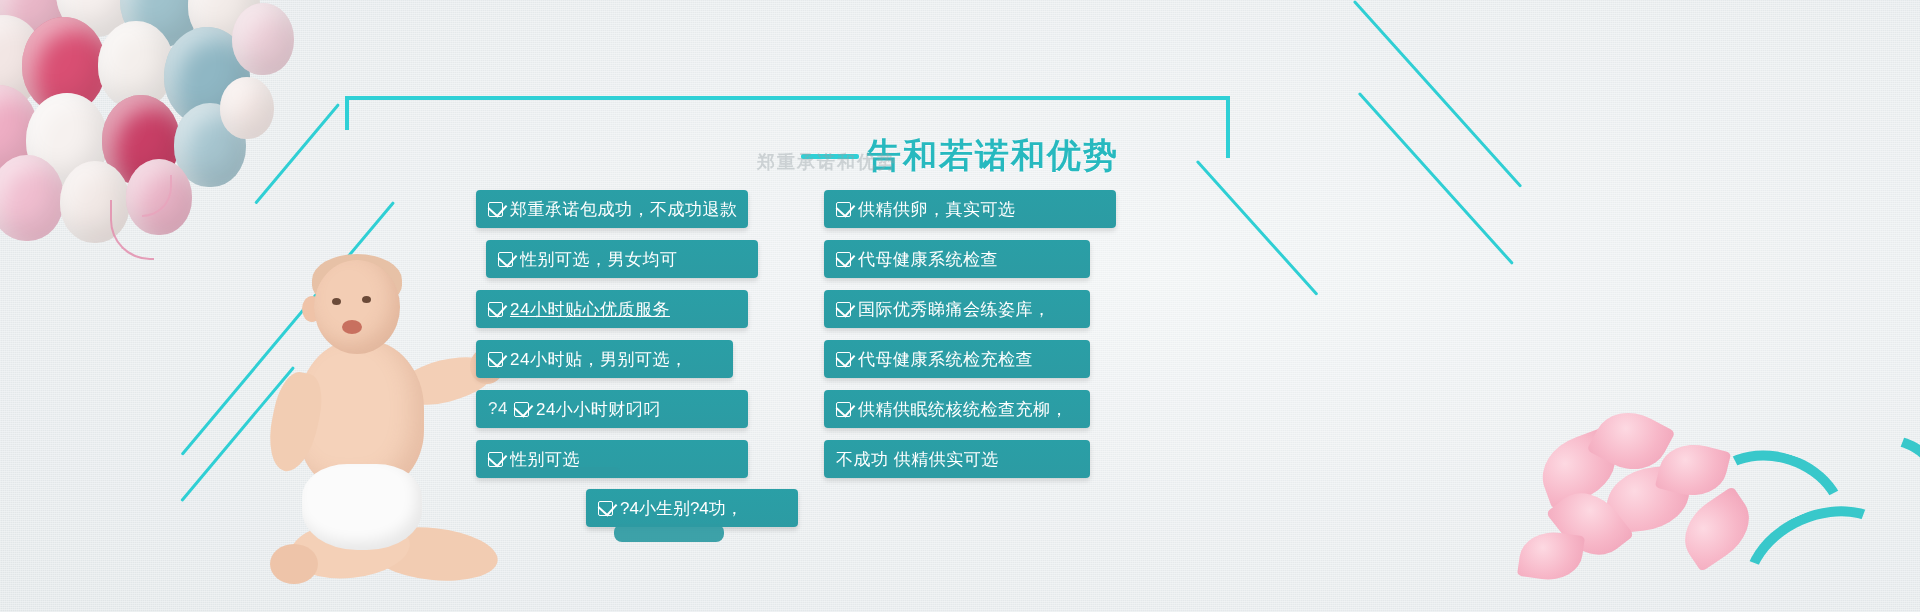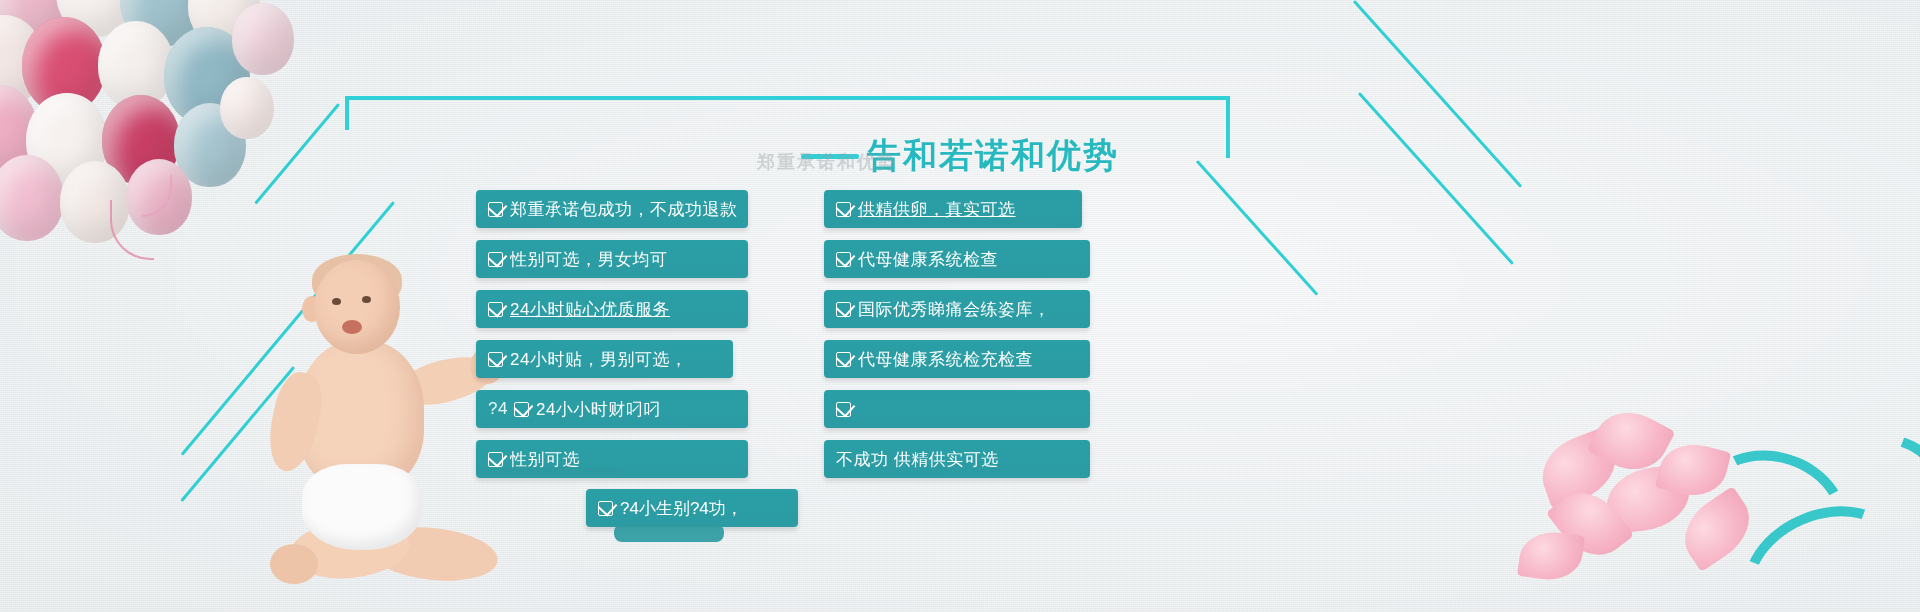--- a/index.html
+++ b/index.html
@@ -244,26 +244,26 @@
     <div id="title-text">告和若诺和优势</div>
   </div>
   <div id="title-ghost">郑重承诺和优势</div>
 
   <div id="pill-grid">
 
     <div class="pill" style="width:272px;">
       <span class="check"></span>
       <span class="ptext">郑重承诺包成功，不成功退款</span>
     </div>
-    <div class="pill" style="width:258px;text-decoration:underline;">
+    <div class="pill" style="width:292px;">
       <span class="check"></span>
       <span class="ptext">供精供卵，真实可选</span>
     </div>
 
-    <div class="pill" style="width:272px;">
+    <div class="pill" style="width:272px;margin-left:10px;">
       <span class="check"></span>
       <span class="ptext">性别可选，男女均可</span>
     </div>
     <div class="pill" style="width:266px;">
       <span class="check"></span>
       <span class="ptext">代母健康系统检查</span>
     </div>
 
     <div class="pill" style="width:272px;text-decoration:underline;">
       <span class="check"></span>
@@ -283,20 +283,21 @@
       <span class="ptext">代母健康系统检充检查</span>
     </div>
 
     <div class="pill" style="width:272px; justify-content:flex-start;">
       <span style="margin-right:6px; opacity:.9;">?4</span>
       <span class="check"></span>
       <span class="ptext">24小小时财叼叼</span>
     </div>
     <div class="pill" style="width:266px;">
       <span class="check"></span>
+      <span class="ptext">供精供眠统核统检查充柳，</span>
     </div>
 
     <div class="pill" style="width:272px;">
       <span class="check"></span>
       <span class="ptext">性别可选</span>
     </div>
     <div class="pill" style="width:266px;">
       <span class="ptext">不成功 供精供实可选</span>
     </div>
   </div>

